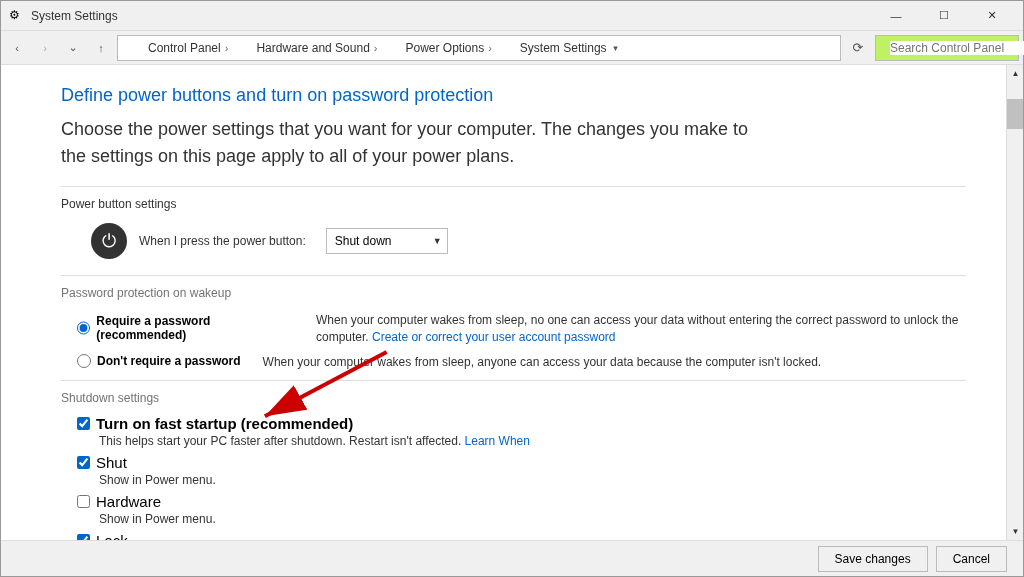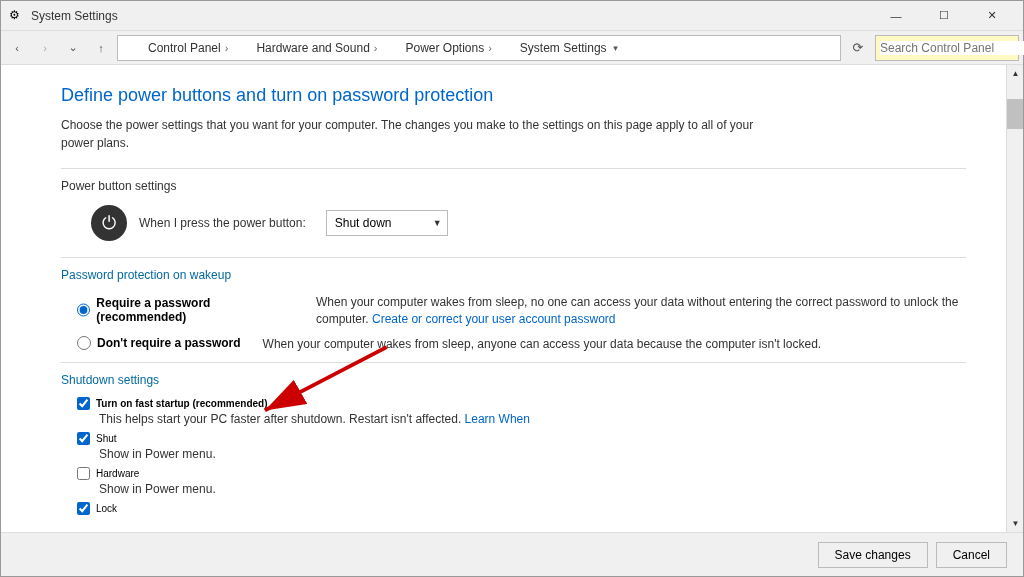--- a/index.html
+++ b/index.html
@@ -130,23 +130,23 @@
       background: transparent;
       cursor: pointer;
       font-size: 13px;
       color: #555;
     }
 
     .search-box {
       width: 144px;
       height: 26px;
       border: 1px solid #bbb;
-      padding: 0 4px;
-      font-size: 12px;
-      background: #fef9c3;
+      padding: 0 14px;
+      font-size: 12px;
+      background: #bef264;
       display: flex;
       align-items: center;
     }
 
     .search-box input {
       border: none;
       outline: none;
       flex: 1;
       font-size: 12px;
       font-family: inherit;
@@ -201,21 +201,21 @@
 
     
     .page-title {
       font-size: 18px;
       color: #0066cc;
       font-weight: normal;
       margin-bottom: 10px;
     }
 
     .page-desc {
-      font-size: 12px;
+      font-size: 18px;
       color: #333;
       line-height: 1.5;
       margin-bottom: 16px;
       max-width: 700px;
     }
 
     .section-divider {
       border: none;
       border-top: 1px solid #ddd;
       margin: 0 0 10px 0;
@@ -280,21 +280,21 @@
       top: 50%;
       transform: translateY(-50%);
       font-size: 9px;
       color: #333;
       pointer-events: none;
     }
 
     
     .section-header {
       font-size: 12px;
-      color: #0369a1;
+      color: #737373;
       margin-bottom: 10px;
     }
 
     .radio-option {
       display: flex;
       flex-direction: row;
       margin: 6px 0 6px 16px;
     }
 
     .radio-label-row {
@@ -331,41 +331,41 @@
       margin: 4px 0 4px 16px;
     }
 
     .checkbox-label-row {
       display: flex;
       align-items: center;
       gap: 6px;
     }
 
     .checkbox-label {
-      font-size: 10px;
+      font-size: 15px;
       cursor: pointer;
     }
 
     .checkbox-label.bold {
       font-weight: 600;
     }
 
     .checkbox-desc {
       font-size: 12px;
       color: #333;
       margin-left: 22px;
       margin-top: 1px;
       line-height: 1.4;
     }
 
     
     .bottom-bar {
       background: #f0f0f0;
       border-top: 1px solid #ddd;
-      height: 44px;
+      height: 36px;
       display: flex;
       align-items: center;
       justify-content: flex-end;
       padding: 0 16px;
       gap: 8px;
       flex-shrink: 0;
     }
 
     .action-btn {
       height: 26px;

